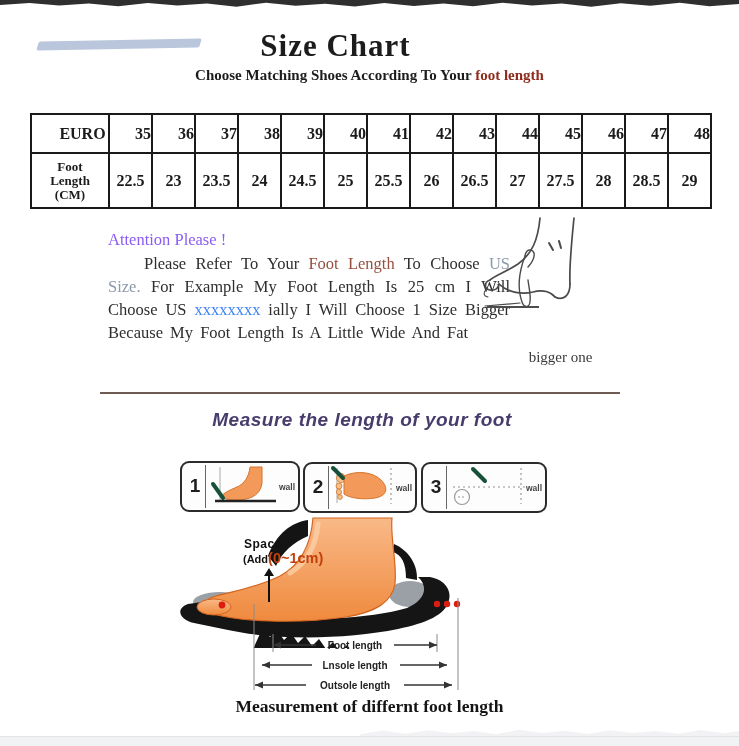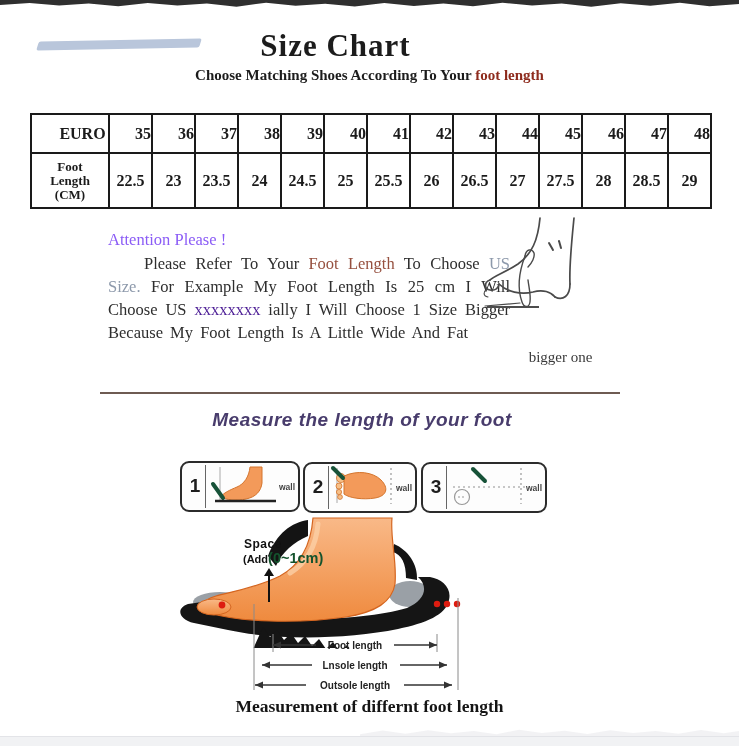--- a/index.html
+++ b/index.html
@@ -33,21 +33,21 @@
   tr.r2 td{height:53px;font-size:16px;}
   td.hcell{font-size:15px;margin-left:36px;}
   td.hcell .l{display:block;font-size:13px;line-height:14px;}
 
   
   .attention{left:108px;top:228px;width:402px;font-size:16.5px;line-height:23px;color:#2e2e2e;}
   .attn-title{color:#8b5cf6;}
   .attention p{margin:1px 0 0 0;text-indent:36px;text-align:justify;word-spacing:3px;}
   .seg-footlen{color:#96503f;}
   .seg-ussize{color:#8d99ab;}
-  .seg-x{color:#4c1d95;}
+  .seg-x{color:#3b82f6;}
   .wide-dash{left:487px;top:306px;width:52px;height:2px;background:#4d4d4d;}
 
   
   .sketch{left:482px;top:216px;width:125px;height:118px;}
 
   .choose-bigger{left:498px;top:348px;width:125px;text-align:center;font-size:15px;line-height:19px;color:#3a3a3a;}
   .divider{left:100px;top:392px;width:520px;height:2px;background:#6e5b52;}
 
   .measure-heading{left:0;top:409px;width:724px;text-align:center;
     font-family:"Liberation Sans","DejaVu Sans",sans-serif;font-weight:bold;font-style:italic;
@@ -63,21 +63,21 @@
   .step-sep{position:absolute;left:23px;top:2px;bottom:2px;width:1px;background:#666;}
   .wall-label{position:absolute;right:3px;top:50%;transform:translateY(-50%);
     font-family:"Liberation Sans","DejaVu Sans",sans-serif;font-size:8.5px;font-weight:bold;color:#444;}
   .step-art{position:absolute;left:24px;top:0;}
 
   
   .space-label{left:244px;top:537px;font-family:"Liberation Sans","DejaVu Sans",sans-serif;
     font-weight:bold;font-size:12px;color:#111;letter-spacing:.5px;}
   .add-line{left:243px;top:550px;font-family:"Liberation Sans","DejaVu Sans",sans-serif;
     font-weight:bold;font-size:11px;color:#111;}
-  .add-line .range{color:#14532d;font-size:14.5px;}
+  .add-line .range{color:#c2410c;font-size:14.5px;}
   .up-arrow{left:264px;top:568px;width:10px;height:34px;}
   .up-arrow .shaft{position:absolute;left:4px;top:6px;width:2px;height:28px;background:#111;}
   .up-arrow .head{position:absolute;left:0;top:0;width:0;height:0;border-left:5px solid transparent;border-right:5px solid transparent;border-bottom:8px solid #111;}
 
   .shoe-svg{left:168px;top:516px;width:310px;height:132px;}
   .arrows-svg{left:240px;top:598px;width:232px;height:96px;}
   .arrow-label{font-family:"Liberation Sans","DejaVu Sans",sans-serif;font-weight:bold;font-size:10px;fill:#222;}
 
   .caption{left:0;top:696px;width:739px;text-align:center;font-size:17.5px;font-weight:bold;color:#141414;}
 </style>

